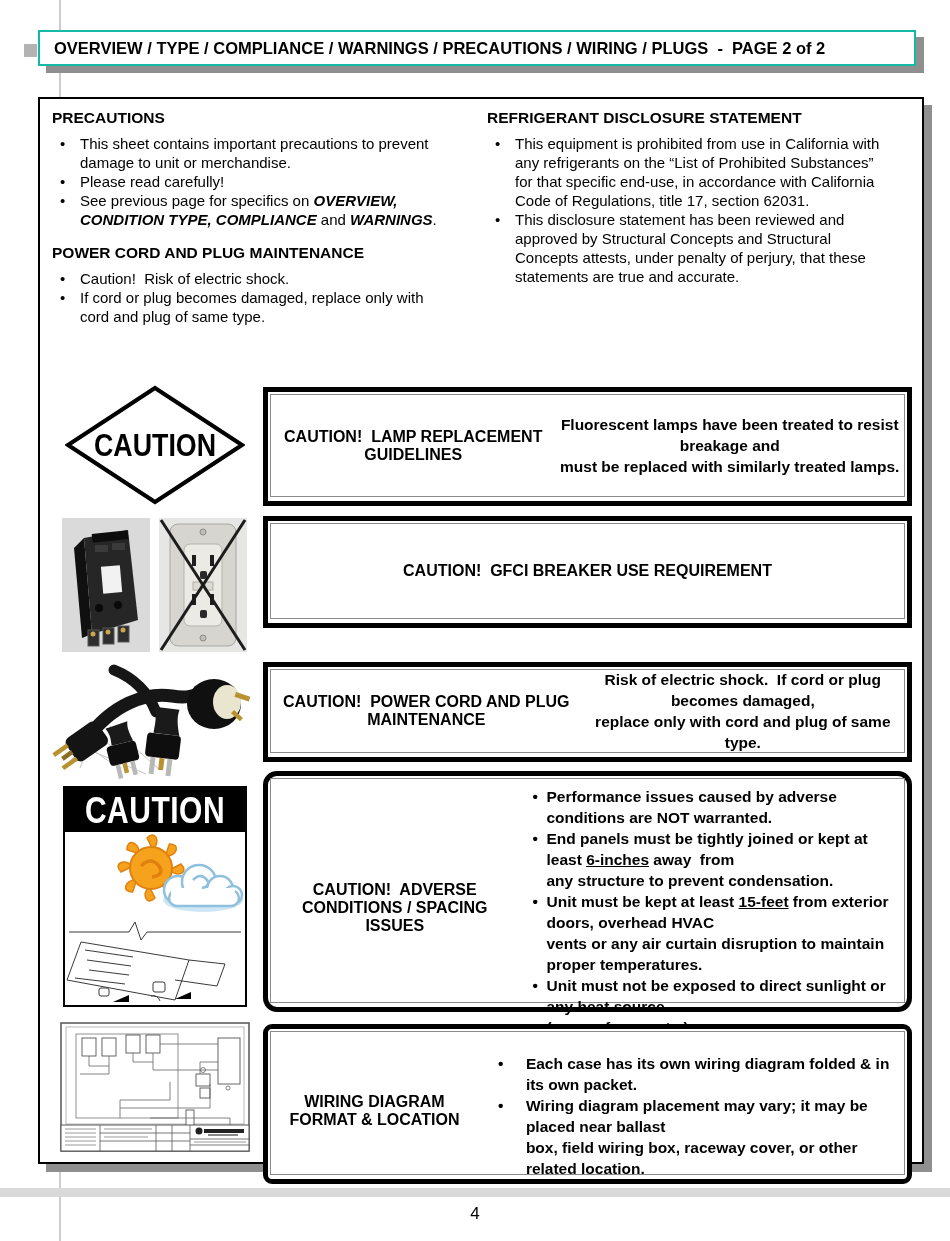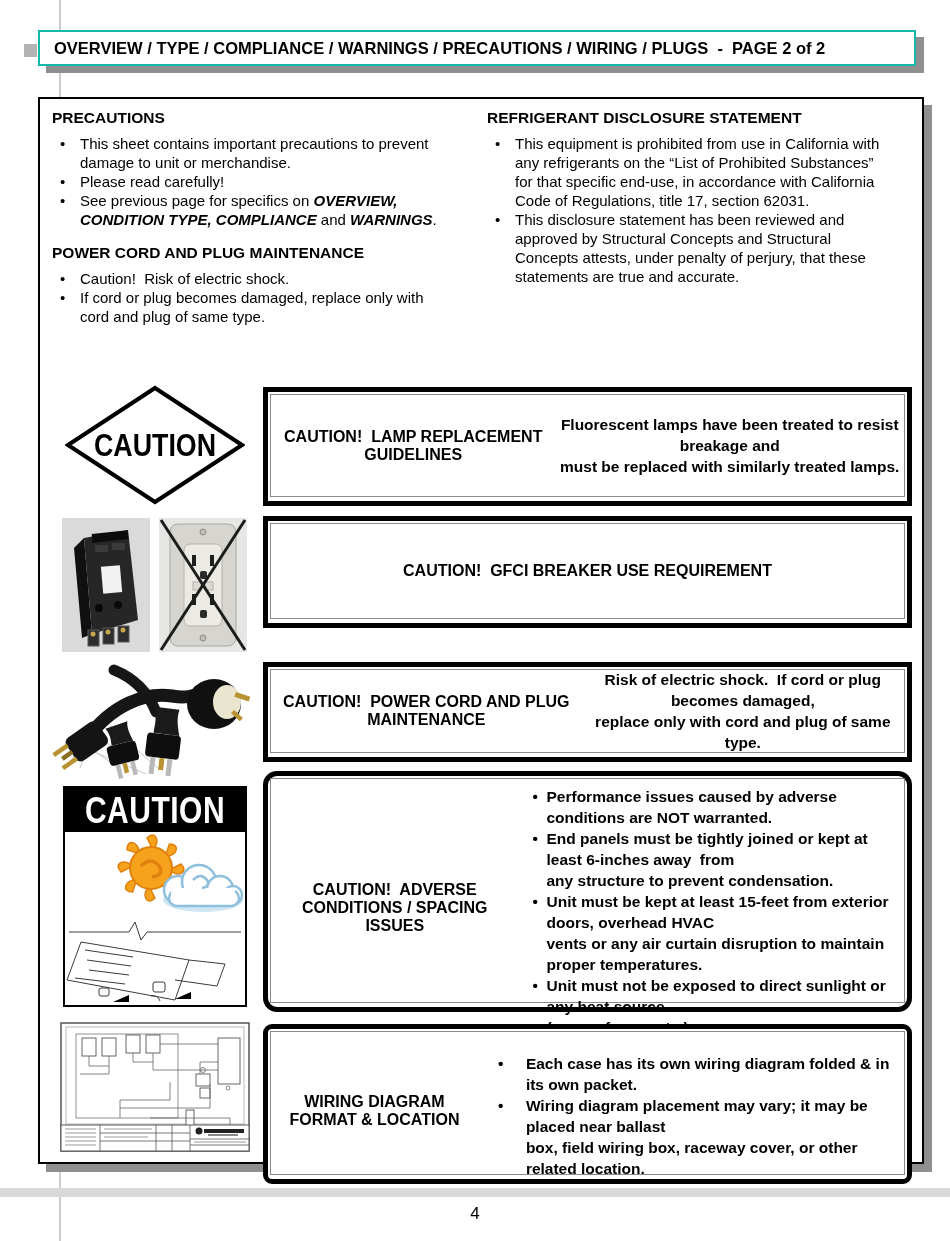--- a/index.html
+++ b/index.html
@@ -42,21 +42,21 @@
   .b4-bullets{width:100%;box-sizing:border-box;padding:8px 10px 0 14px;text-align:left;
     font-weight:bold;font-size:15.5px;line-height:21px;}
   .b4-li{display:flex;}
   .b4-li .b{flex:0 0 14px;}
   .b4-li .t{flex:1;}
   .b5-bullets{width:100%;box-sizing:border-box;padding:10px 10px 0 20px;text-align:left;
     font-weight:bold;font-size:15.5px;line-height:21px;}
   .b5-li{display:flex;}
   .b5-li .b{flex:0 0 28px;}
   .b5-li .t{flex:1;}
-  .u{text-align:center;}
+  .u{text-decoration:underline;text-align:center;}
 
   .img-slot{position:absolute;}
   .diamond-slot{left:25px;top:286px;width:180px;height:120px;}
   .photos-slot{left:22px;top:419px;width:185px;height:134px;}
   .cords-slot{left:10px;top:551px;width:208px;height:130px;}
   .banner-box{left:23px;top:687px;width:184px;height:221px;border:2px solid #000;
     box-sizing:border-box;background:#fff;}
   .banner-head{height:44px;background:#000;color:#fff;display:flex;align-items:center;justify-content:center;}
   .banner-label{font-weight:bold;font-size:30px;transform:scaleY(1.25);letter-spacing:0.5px;}
   .wiring-slot{left:20px;top:923px;width:190px;height:130px;}

